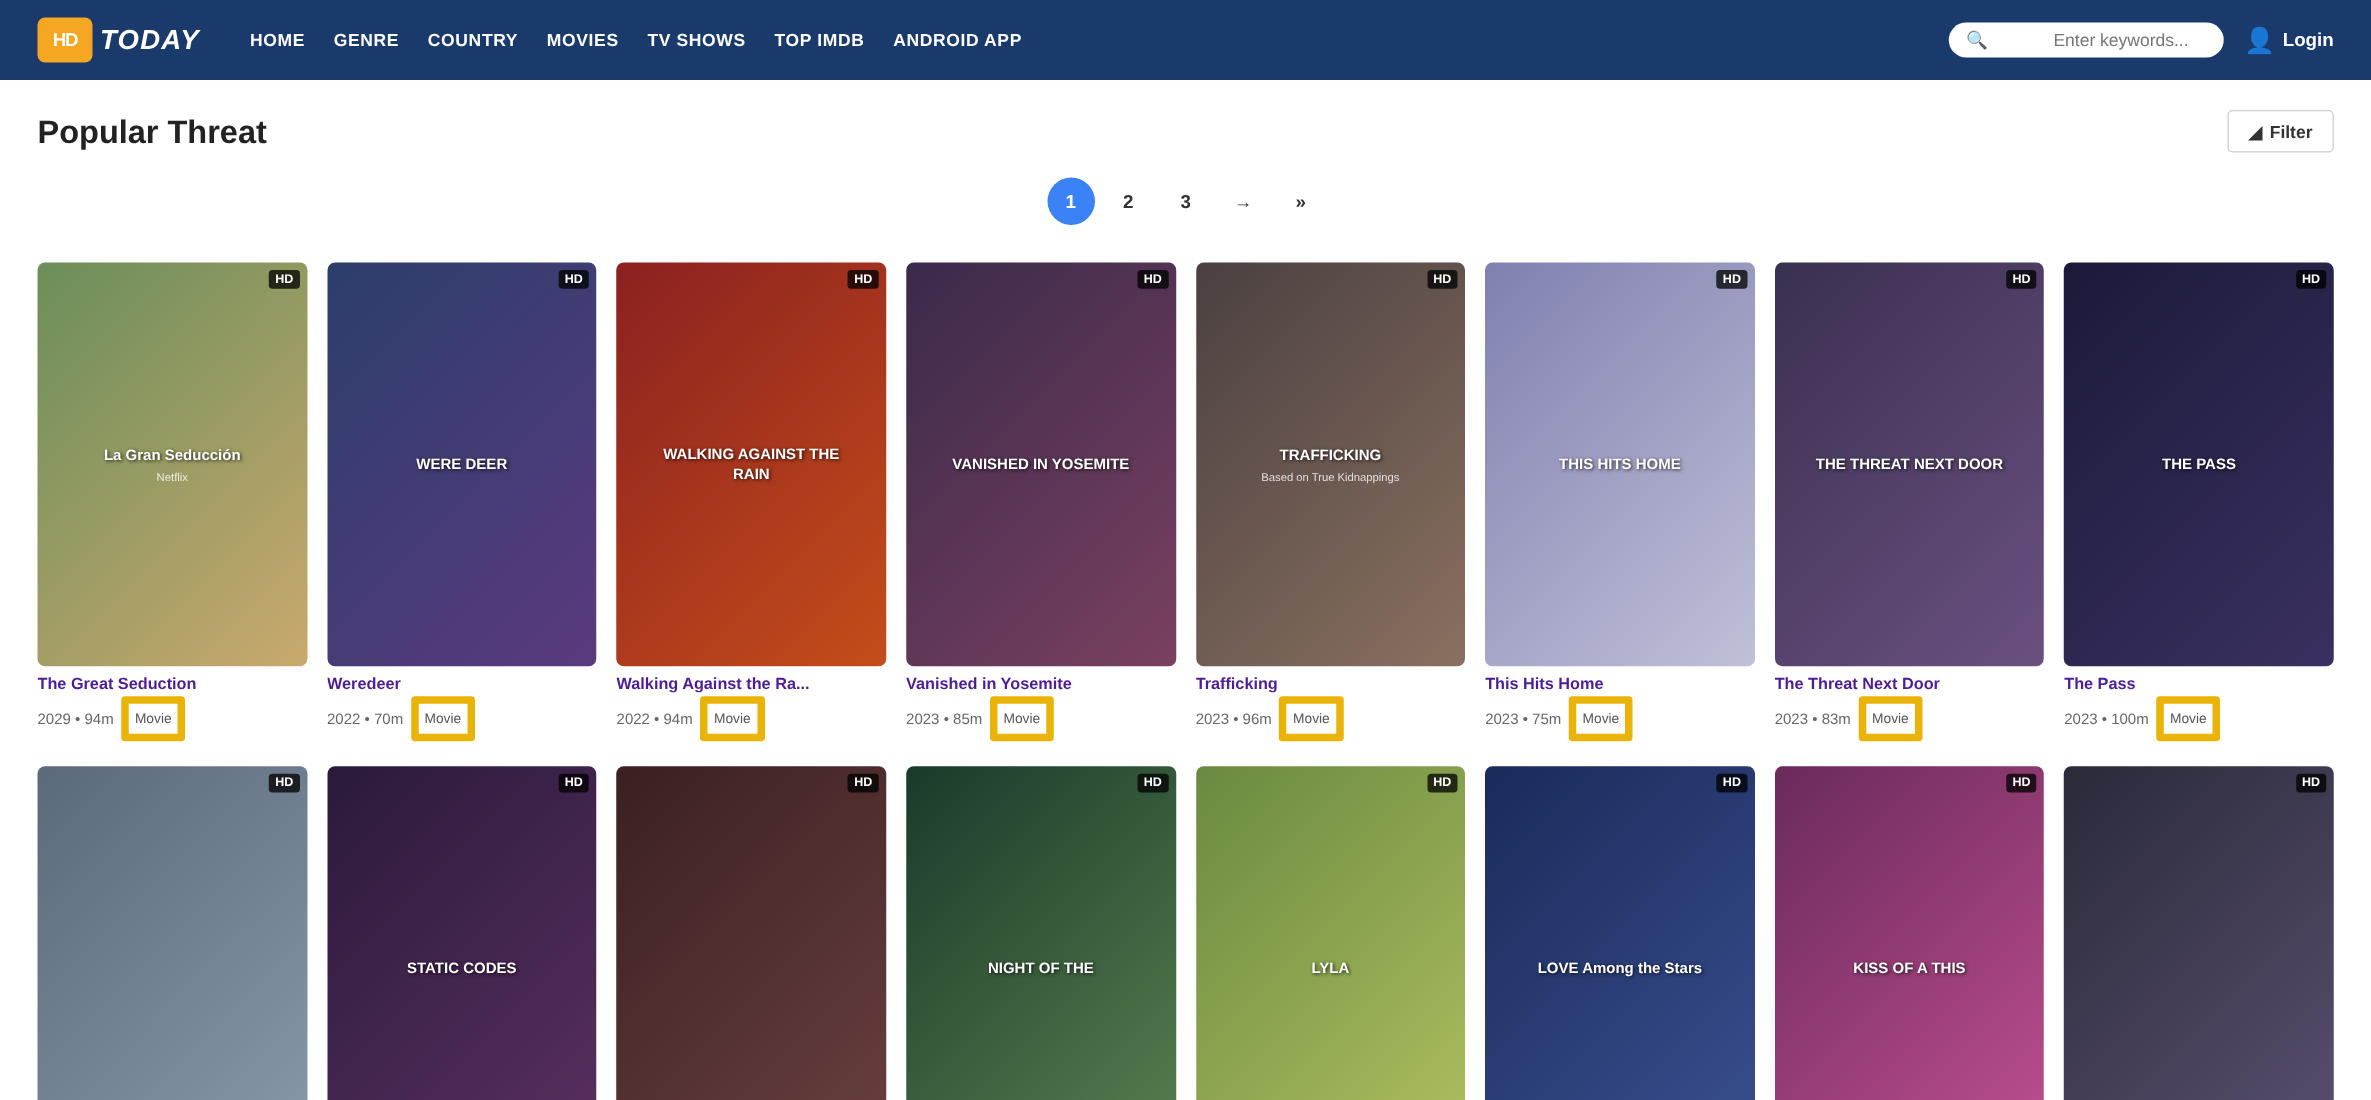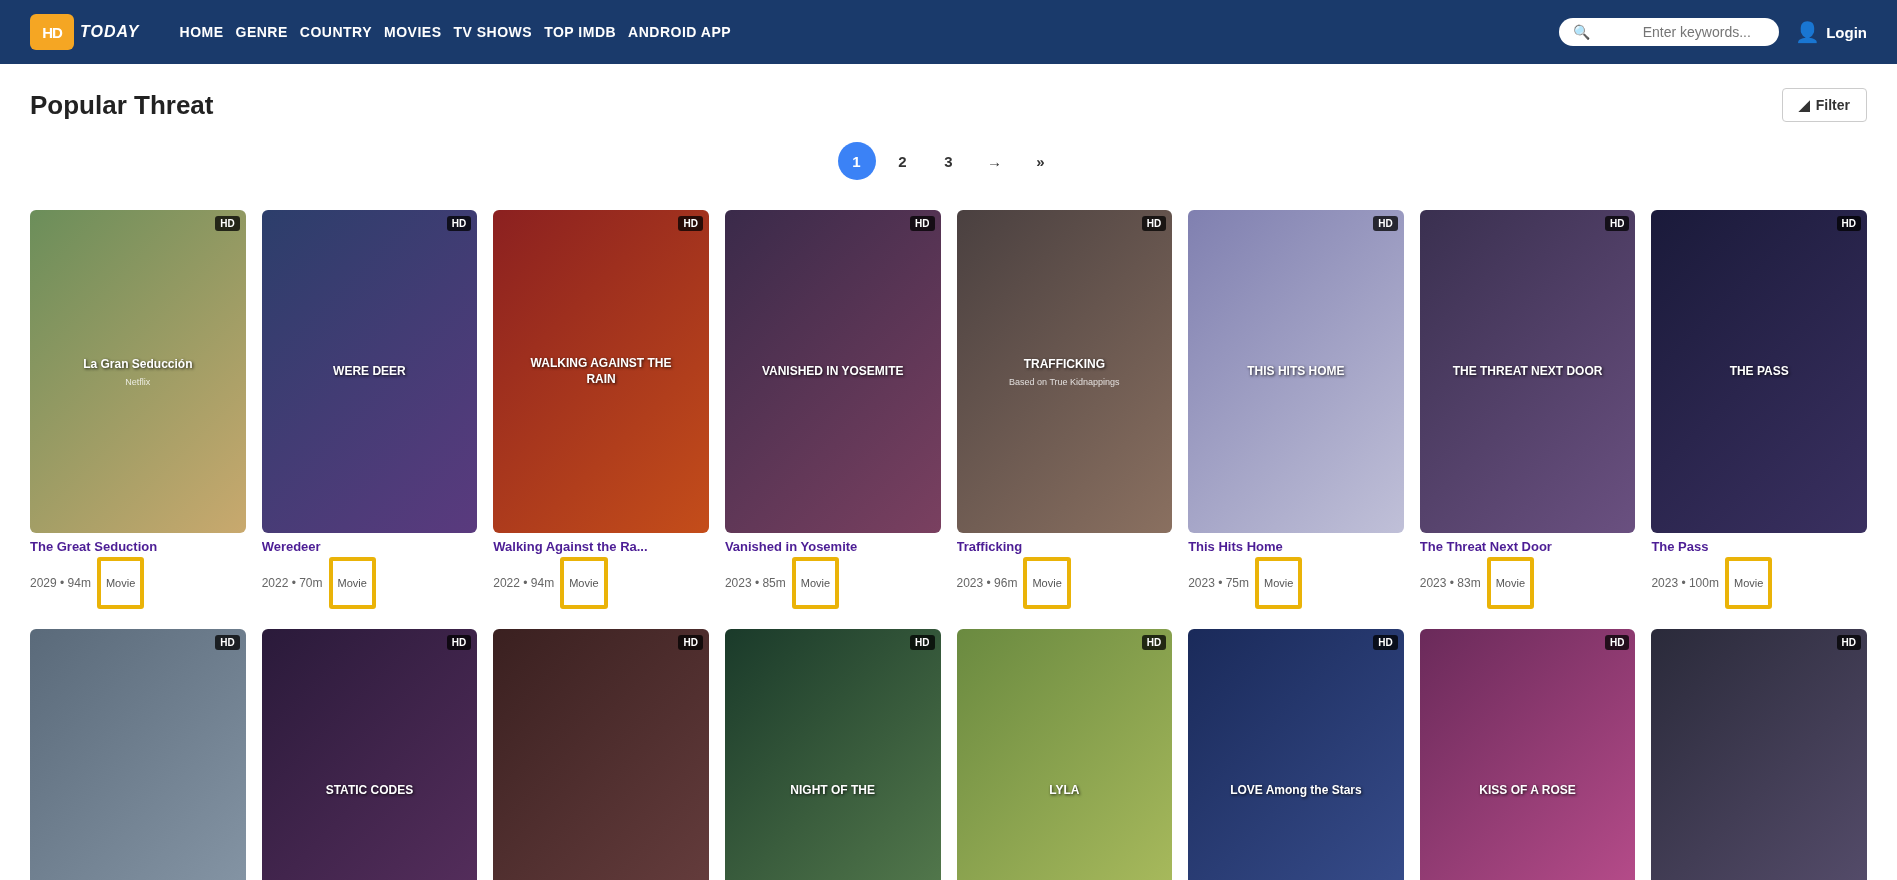--- a/index.html
+++ b/index.html
@@ -29,28 +29,28 @@
       display: flex;
       align-items: center;
       justify-content: center;
       font-weight: 900;
       font-size: 15px;
       color: white;
       letter-spacing: -1px;
     }
     .logo-text {
       color: white;
-      font-size: 16px;
+      font-size: 22px;
       font-weight: 900;
       font-style: italic;
       letter-spacing: 1px;
     }
     .nav-links {
       display: flex;
-      gap: 12px;
+      gap: 23px;
       flex: 1;
     }
     .nav-link {
       color: white;
       text-decoration: none;
       font-size: 14px;
       font-weight: 600;
       letter-spacing: 0.5px;
       cursor: pointer;
     }
@@ -231,23 +231,23 @@
     }
     .movie-meta {
       display: flex;
       align-items: center;
       gap: 6px;
       margin-top: 3px;
       font-size: 12px;
       color: #666;
     }
     .movie-type-badge {
-      border: 4px solid #eab308;
+      border: 6px solid #eab308;
       border-radius: 3px;
-      padding: 16px 5px;
+      padding: 6px 5px;
       font-size: 11px;
       color: #555;
     }
 
     
     .movies-grid-partial {
       display: grid;
       grid-template-columns: repeat(8, 1fr);
       gap: 16px;
     }
@@ -489,21 +489,21 @@
         <span class="poster-title-overlay">LOVE Among the Stars</span>
 
       </div>
     </div>
 
   </div>
       <div class="movie-card">
     <div class="movie-poster poster-bg-15">
       <span class="hd-badge">HD</span>
       <div class="poster-text">
-        <span class="poster-title-overlay">KISS OF A ROSE</span>
+        <span class="poster-title-overlay">KISS OF A THIS</span>
 
       </div>
     </div>
 
   </div>
       <div class="movie-card">
     <div class="movie-poster poster-bg-16">
       <span class="hd-badge">HD</span>
       <div class="poster-text">
         <span class="poster-title-overlay"></span>

